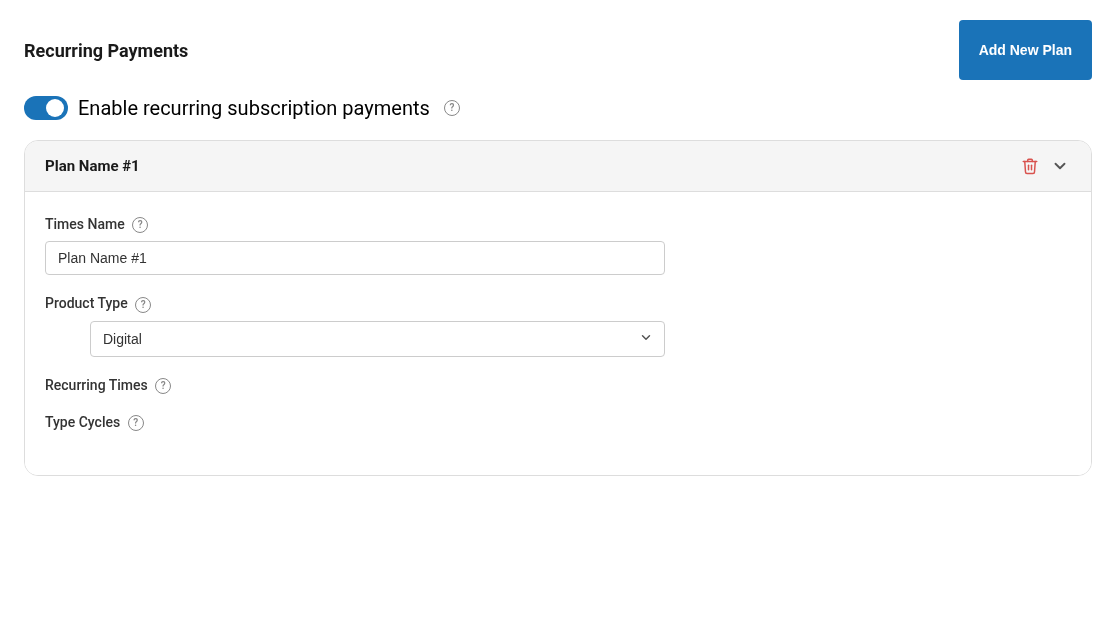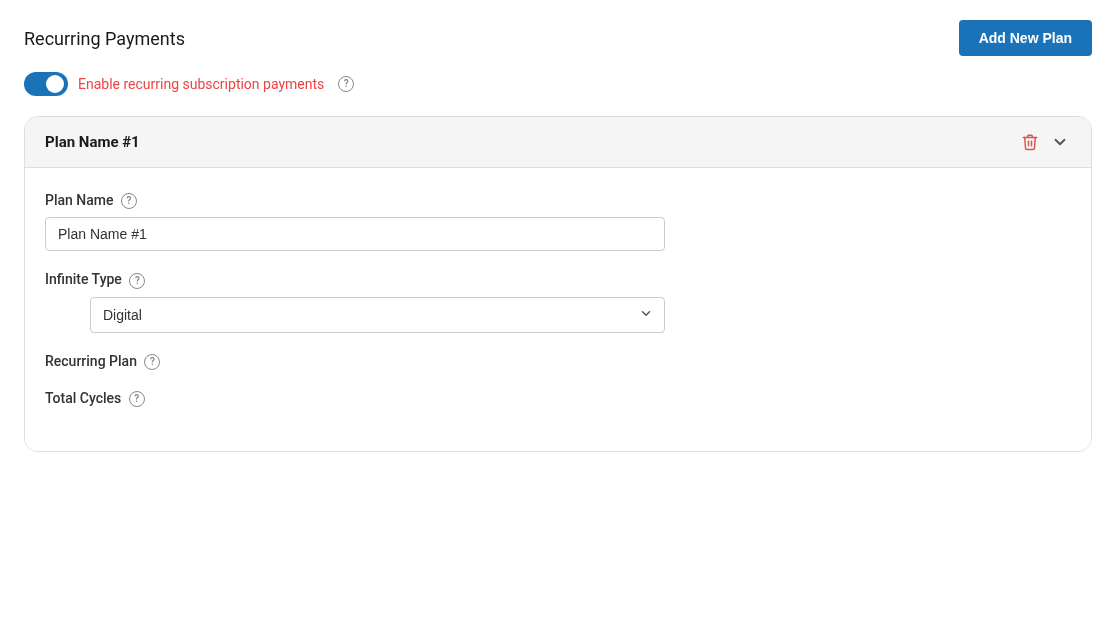--- a/index.html
+++ b/index.html
@@ -20,30 +20,30 @@
 
     .page-header {
       display: flex;
       align-items: center;
       justify-content: space-between;
       margin-bottom: 16px;
     }
 
     .page-title {
       font-size: 18px;
-      font-weight: 400;
+      font-weight: 700;
       color: #1a1a1a;
     }
 
     .add-new-plan-btn {
       background-color: #1a73b8;
       color: #fff;
       border: none;
       border-radius: 4px;
-      padding: 10px 20px;
+      padding: 22px 20px;
       font-size: 14px;
       font-weight: 600;
       cursor: pointer;
       white-space: nowrap;
       margin-left: 13px;
     }
 
     .toggle-row {
       display: flex;
       align-items: center;
@@ -79,22 +79,22 @@
       height: 18px;
       width: 18px;
       left: 22px;
       bottom: 3px;
       background-color: white;
       border-radius: 50%;
       transition: 0.3s;
     }
 
     .toggle-label {
-      font-size: 14px;
-      color: #ef4444;
+      font-size: 20px;
+      color: #000000;
     }
 
     .help-icon {
       display: inline-flex;
       align-items: center;
       justify-content: center;
       width: 16px;
       height: 16px;
       border: 1.5px solid #888;
       border-radius: 50%;
@@ -260,53 +260,53 @@
           <polyline points="6 9 12 15 18 9"></polyline>
         </svg>
       </button>
     </div>
   </div>
 
   <div class="plan-card-body">
 
     <div class="form-group">
       <label class="form-label">
-        <span>Plan Name</span>
+        <span>Times Name</span>
         <span class="help-icon">?</span>
       </label>
       <input type="text" class="form-input" value="Plan Name #1" style="">
     </div>
 
     <div class="form-group">
       <label class="form-label">
-        <span>Infinite Type</span>
+        <span>Product Type</span>
         <span class="help-icon">?</span>
       </label>
       <div class="form-select-wrapper">
         <select class="form-select">
           <option value="Digital" selected="">Digital</option>
           <option value="Physical">Physical</option>
           <option value="Service">Service</option>
         </select>
         <span class="select-chevron">
           <svg width="14" height="14" viewBox="0 0 24 24" fill="none" stroke="#555" stroke-width="2.5" stroke-linecap="round" stroke-linejoin="round">
             <polyline points="6 9 12 15 18 9"></polyline>
           </svg>
         </span>
       </div>
     </div>
 
     <div class="form-group">
       <label class="form-label">
-        <span>Recurring Plan</span>
+        <span>Recurring Times</span>
         <span class="help-icon">?</span>
       </label>
     </div>
 
     <div class="form-group">
       <label class="form-label">
-        <span>Total Cycles</span>
+        <span>Type Cycles</span>
         <span class="help-icon">?</span>
       </label>
     </div>
 
   </div>
 </div>
 
 </body></html>

